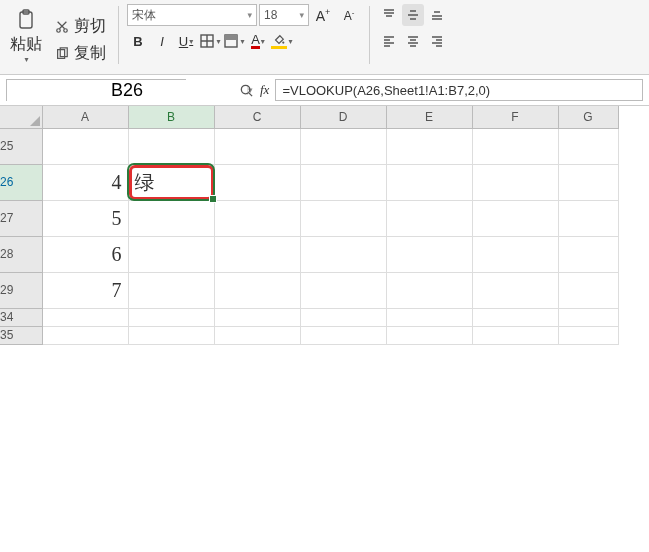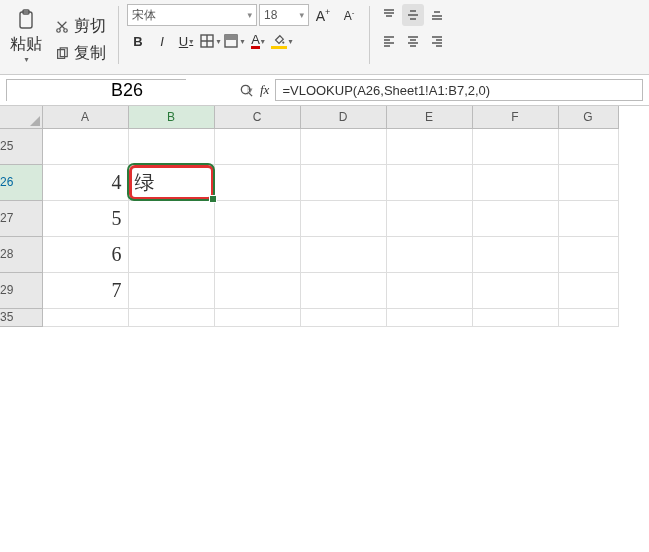--- a/index.html
+++ b/index.html
@@ -304,20 +304,30 @@
           <th class="row-h">29</th>
           <td class="cell num">7</td>
           <td class="cell"></td>
           <td class="cell"></td>
           <td class="cell"></td>
           <td class="cell"></td>
           <td class="cell"></td>
           <td class="cell"></td>
         </tr>
         <tr class="small">
+          <th class="row-h">34</th>
+          <td class="cell"></td>
+          <td class="cell"></td>
+          <td class="cell"></td>
+          <td class="cell"></td>
+          <td class="cell"></td>
+          <td class="cell"></td>
+          <td class="cell"></td>
+        </tr>
+        <tr class="small">
           <th class="row-h">35</th>
           <td class="cell"></td>
           <td class="cell"></td>
           <td class="cell"></td>
           <td class="cell"></td>
           <td class="cell"></td>
           <td class="cell"></td>
           <td class="cell"></td>
         </tr>
       </tbody>

